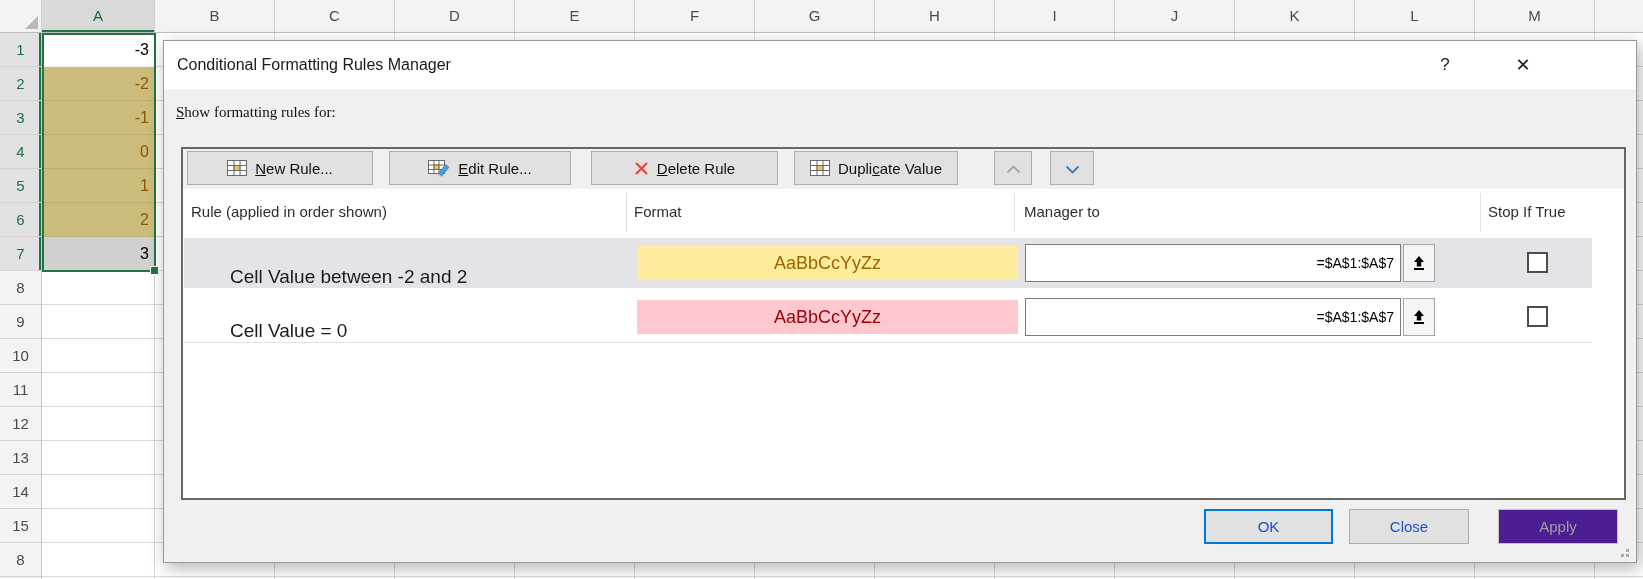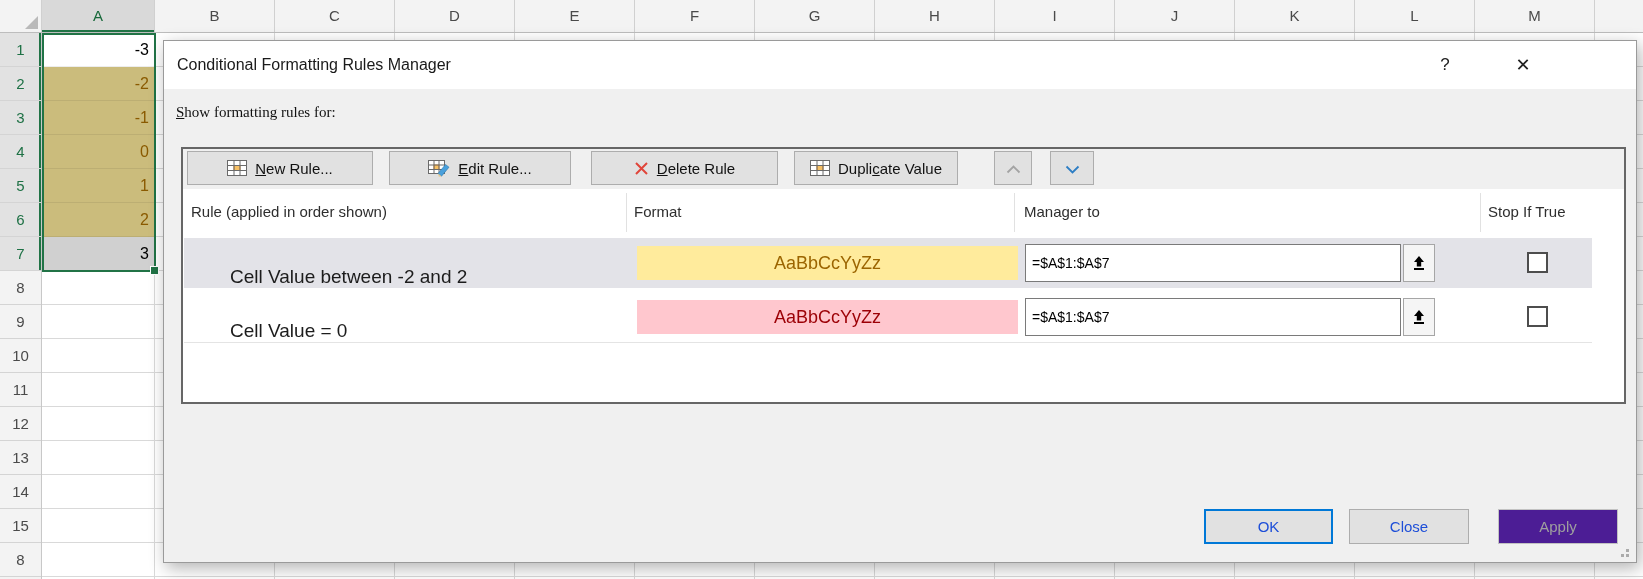--- a/index.html
+++ b/index.html
@@ -51,21 +51,21 @@
   .dlg-body{position:absolute;left:0;top:48px;right:0;bottom:0;background:#f0f0f0;}
   .show-label{position:absolute;left:12px;top:15px;font-size:15px;color:#111;white-space:nowrap;font-family:Liberation Serif, serif;}
   .u{text-decoration:underline;}
   .combo{position:absolute;left:237px;top:10px;width:246px;height:32px;box-sizing:border-box;
     background:#fff;border:1px solid #707070;display:flex;}
   .combo-text{flex:1;margin:2px;padding:2px 4px;font-size:15px;color:#000;white-space:nowrap;
     overflow:hidden;outline:1px dotted #444;outline-offset:-1px;line-height:22px;}
   .combo-btn{width:26px;margin:2px;background:#e9f1fb;border:1px solid #9ab8d8;
     display:flex;align-items:center;justify-content:center;}
   
-  .listbox{position:absolute;left:17px;top:58px;width:1445px;height:257px;box-sizing:border-box;
+  .listbox{position:absolute;left:17px;top:58px;width:1445px;height:353px;box-sizing:border-box;
     border:2px solid #666;background:#fff;}
   .toolbar{position:absolute;left:0;top:0;right:0;height:40px;background:#f0f0f0;}
   .tbtn{position:absolute;top:2px;height:34px;box-sizing:border-box;background:#e1e1e1;
     border:1px solid #adadad;display:flex;align-items:center;justify-content:center;
     font-size:15px;color:#111;white-space:nowrap;cursor:default;}
   .tbtn .ic{margin-right:8px;display:flex;align-items:center;}
   .tb-new{left:4px;width:186px;}
   .tb-edit{left:206px;width:182px;}
   .tb-del{left:408px;width:187px;}
   .tb-dup{left:611px;width:164px;}
@@ -77,21 +77,21 @@
   .lh-sep{position:absolute;top:4px;bottom:6px;width:1px;background:#e1e1e1;}
   .sep1{left:443px;} .sep2{left:831px;} .sep3{left:1297px;}
   .rrow{position:absolute;left:1px;width:1408px;height:50px;}
   .rrow.r0{top:89px;background:#e3e3e8;}
   .rrow.r1{top:143px;background:#fff;border-bottom:1px solid #e4e4e4;}
   .r-name{position:absolute;left:46px;top:0;line-height:50px;font-size:19px;color:#1c1c1c;white-space:nowrap;margin-top:14px;}
   .r-swatch{position:absolute;left:453px;top:8px;width:381px;height:34px;line-height:34px;
     text-align:center;font-size:18px;}
   .r-ref{position:absolute;left:841px;top:6px;width:410px;height:38px;display:flex;}
   .r-ref input{flex:1;box-sizing:border-box;border:1px solid #7a7a7a;font-family:"Liberation Sans",sans-serif;
-    font-size:14px;padding:0 6px;color:#000;background:#fff;min-width:0;}
+    font-size:14px;padding:0 6px;color:#000;background:#fff;min-width:0;text-align:right;}
   .picker{width:32px;box-sizing:border-box;margin-left:2px;background:#f5f5f5;border:1px solid #a6a6a6;
     display:flex;align-items:center;justify-content:center;}
   .cb{position:absolute;left:1343px;top:14px;width:21px;height:21px;box-sizing:border-box;
     border:2px solid #4d4d4d;background:#fff;}
   
   .fbtn{position:absolute;top:420px;height:35px;box-sizing:border-box;background:#e1e1e1;
     border:1px solid #adadad;font-family:"Liberation Sans",sans-serif;font-size:15px;color:#1d4ed8;
     text-align:center;line-height:31px;cursor:default;}
   .f-ok{left:1040px;width:129px;border:2px solid #0078d7;line-height:29px;}
   .f-close{left:1185px;width:120px;}

